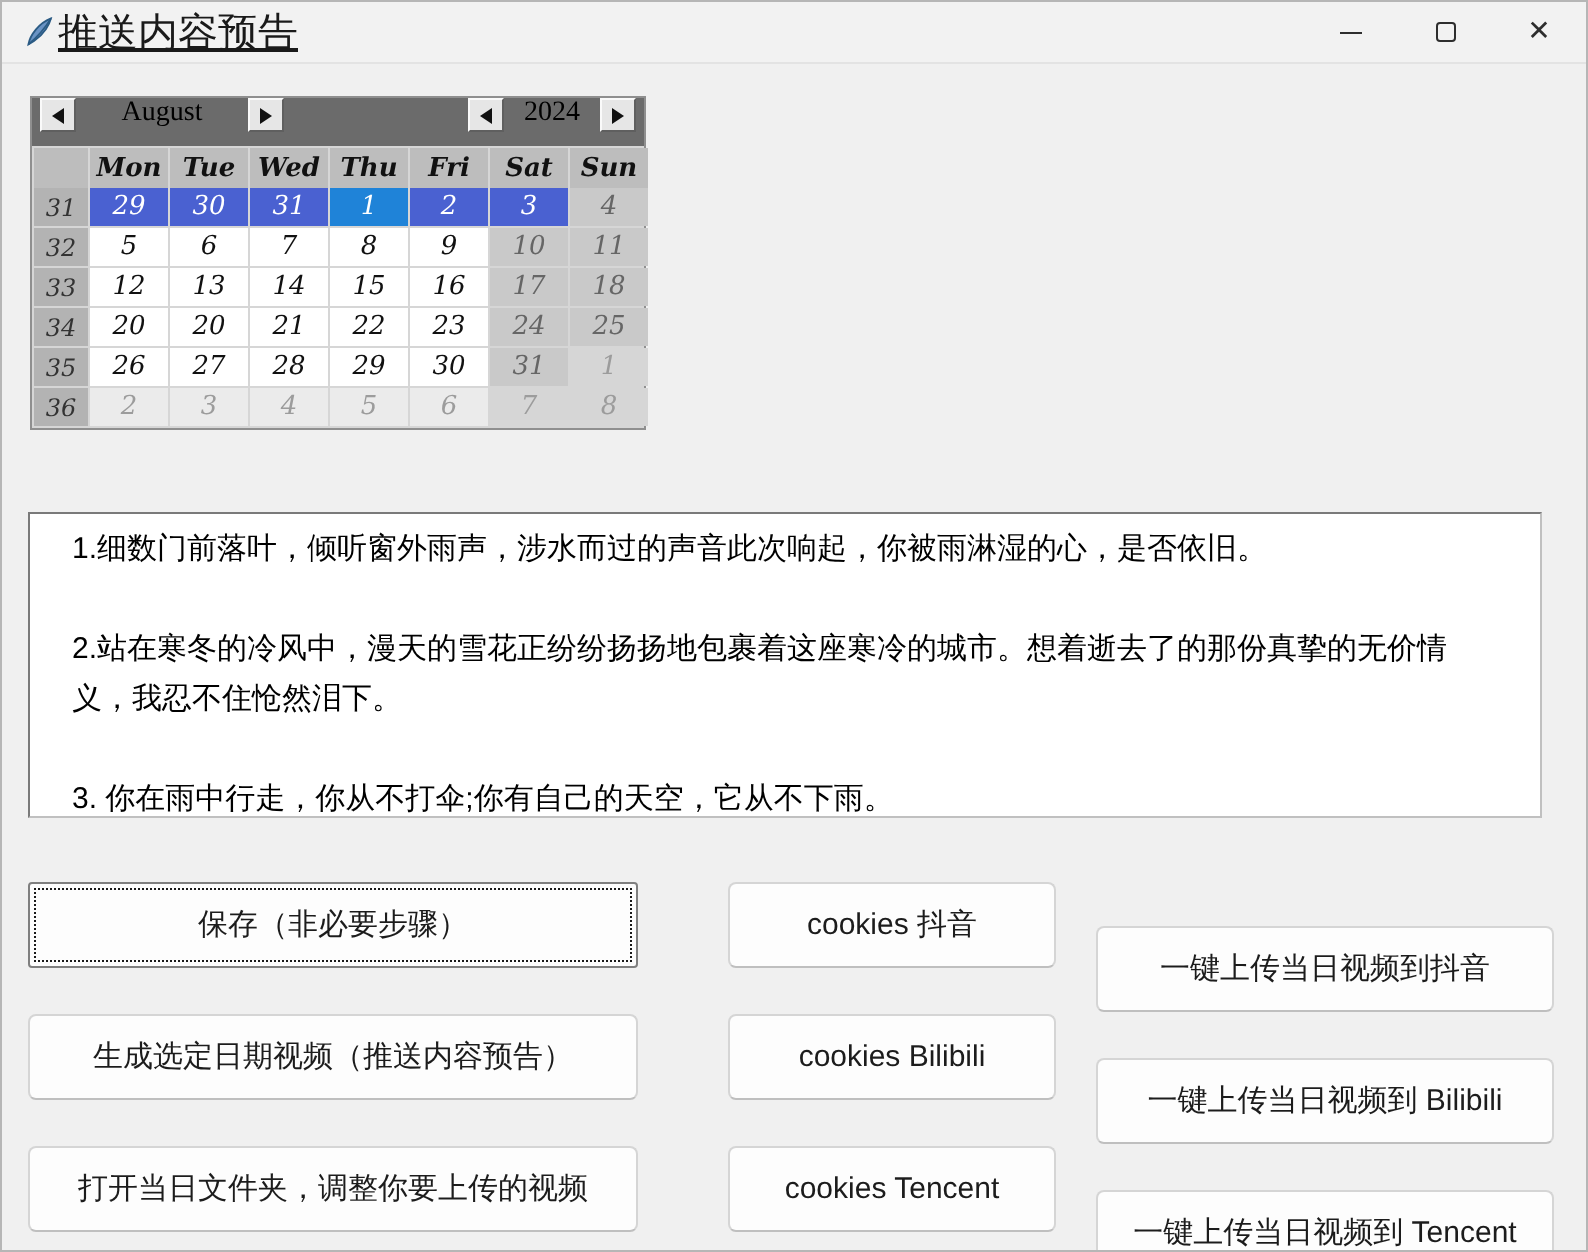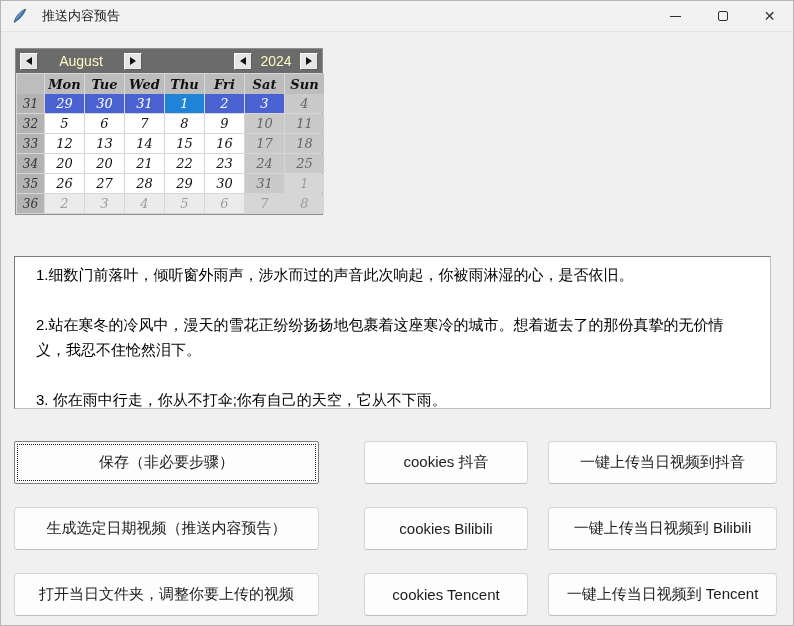--- a/index.html
+++ b/index.html
@@ -11,36 +11,36 @@
     border:1px solid #b6b6b6;
   }
 
   
   #titlebar {
     position:absolute; left:0; top:0; width:100%; height:31px;
     background:#f2f2f2; border-bottom:1px solid #e3e3e3;
     display:flex; align-items:center;
   }
   #app-icon { width:16px; height:16px; margin-left:11px; flex:0 0 auto; }
-  #window-title { margin-left:14px; font-size:13px; color:#1a1a1a; }
+  #window-title { margin-left:1px; font-size:20px; color:#1a1a1a;text-decoration:underline; }
   #win-controls { margin-left:auto; display:flex; height:100%; }
   .win-btn { width:47px; height:100%; display:flex; align-items:center; justify-content:center; }
   .glyph-min { width:11px; border-top:1px solid #2e2e2e; display:block; }
   .glyph-max { width:10px; height:10px; border:1px solid #2e2e2e; border-radius:2px; display:block; }
   .glyph-close { font-size:14px; color:#2e2e2e; line-height:1; font-family:"DejaVu Sans",sans-serif; }
 
   
   #calendar {
     position:absolute; left:14px; top:47px; width:308px;
     border:1px solid #8f8f8f; background:#bdbdbd;
   }
   #cal-header {
-    height:24px; background:#6b6b6b; display:flex; align-items:center;
-    padding:0 4px; color:#fef9c3;
-    font-family:Liberation Sans, sans-serif; font-size:14px;
+    height:24px; background:#6b6b6b; display:flex; 
+    padding:0 4px; color:#000000;
+    font-family:Liberation Serif, serif; font-size:14px;
   }
   .cal-arrow {
     width:18px; height:17px; background:#e6e6e6;
     border-top:1px solid #fafafa; border-left:1px solid #fafafa;
     border-right:1px solid #5f5f5f; border-bottom:1px solid #5f5f5f;
     display:flex; align-items:center; justify-content:center;
   }
   .tri-l { width:0; height:0; border-top:4px solid transparent; border-bottom:4px solid transparent; border-right:6px solid #111; }
   .tri-r { width:0; height:0; border-top:4px solid transparent; border-bottom:4px solid transparent; border-left:6px solid #111; }
   #month-label { width:86px; text-align:center; }
@@ -74,21 +74,21 @@
   
   .btn {
     position:absolute; height:43px;
     background:#fdfdfd; border:1px solid #d5d5d5; border-bottom-color:#bfbfbf;
     border-radius:4px; font-size:15px; color:#1c1c1c;
     display:flex; align-items:center; justify-content:center;
     font-family:"Liberation Sans", sans-serif;
   }
   .col1 { left:13px;  width:305px; }
   .col2 { left:363px; width:164px; }
-  .col3 { left:547px; width:229px; }
+  .col3 { left:547px; width:229px;margin-top:22px; }
   .row1 { top:440px; }
   .row2 { top:506px; }
   .row3 { top:572px; }
   .focused {
     border:1px solid #7f7f7f; border-radius:2px;
     outline:1px dotted #1a1a1a; outline-offset:-4px;
   }
 </style>
 </head>
 <body>

